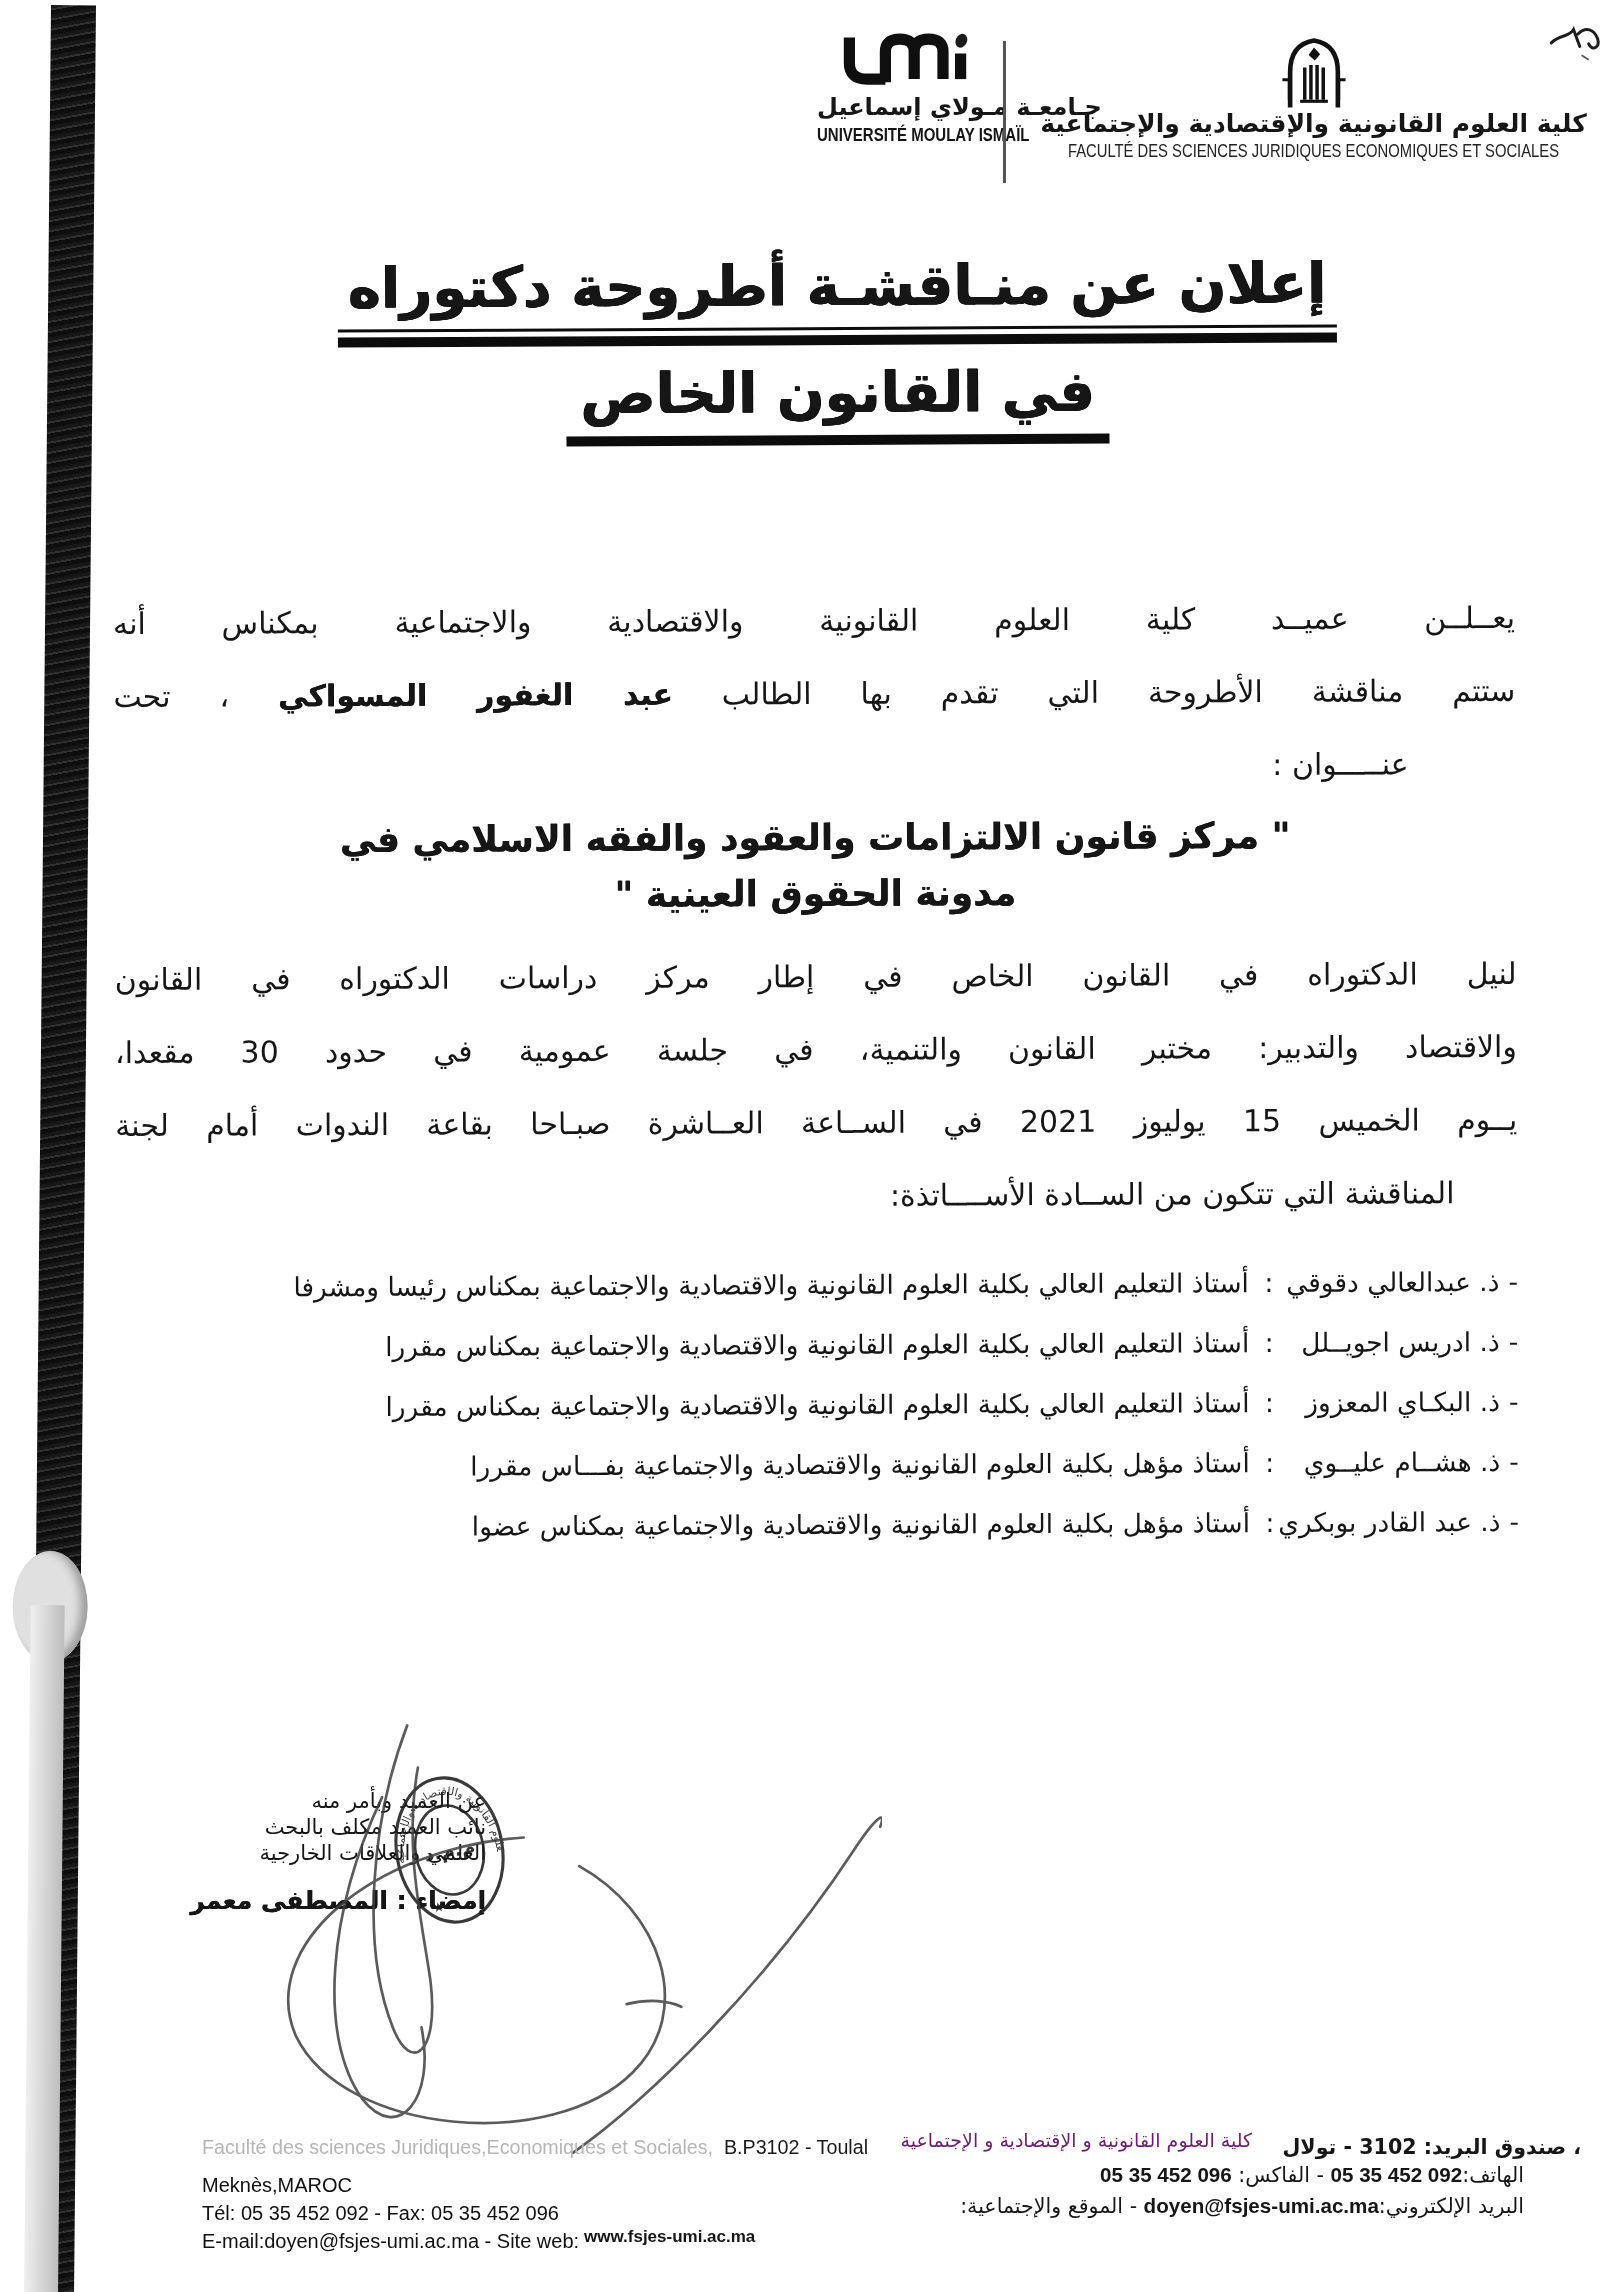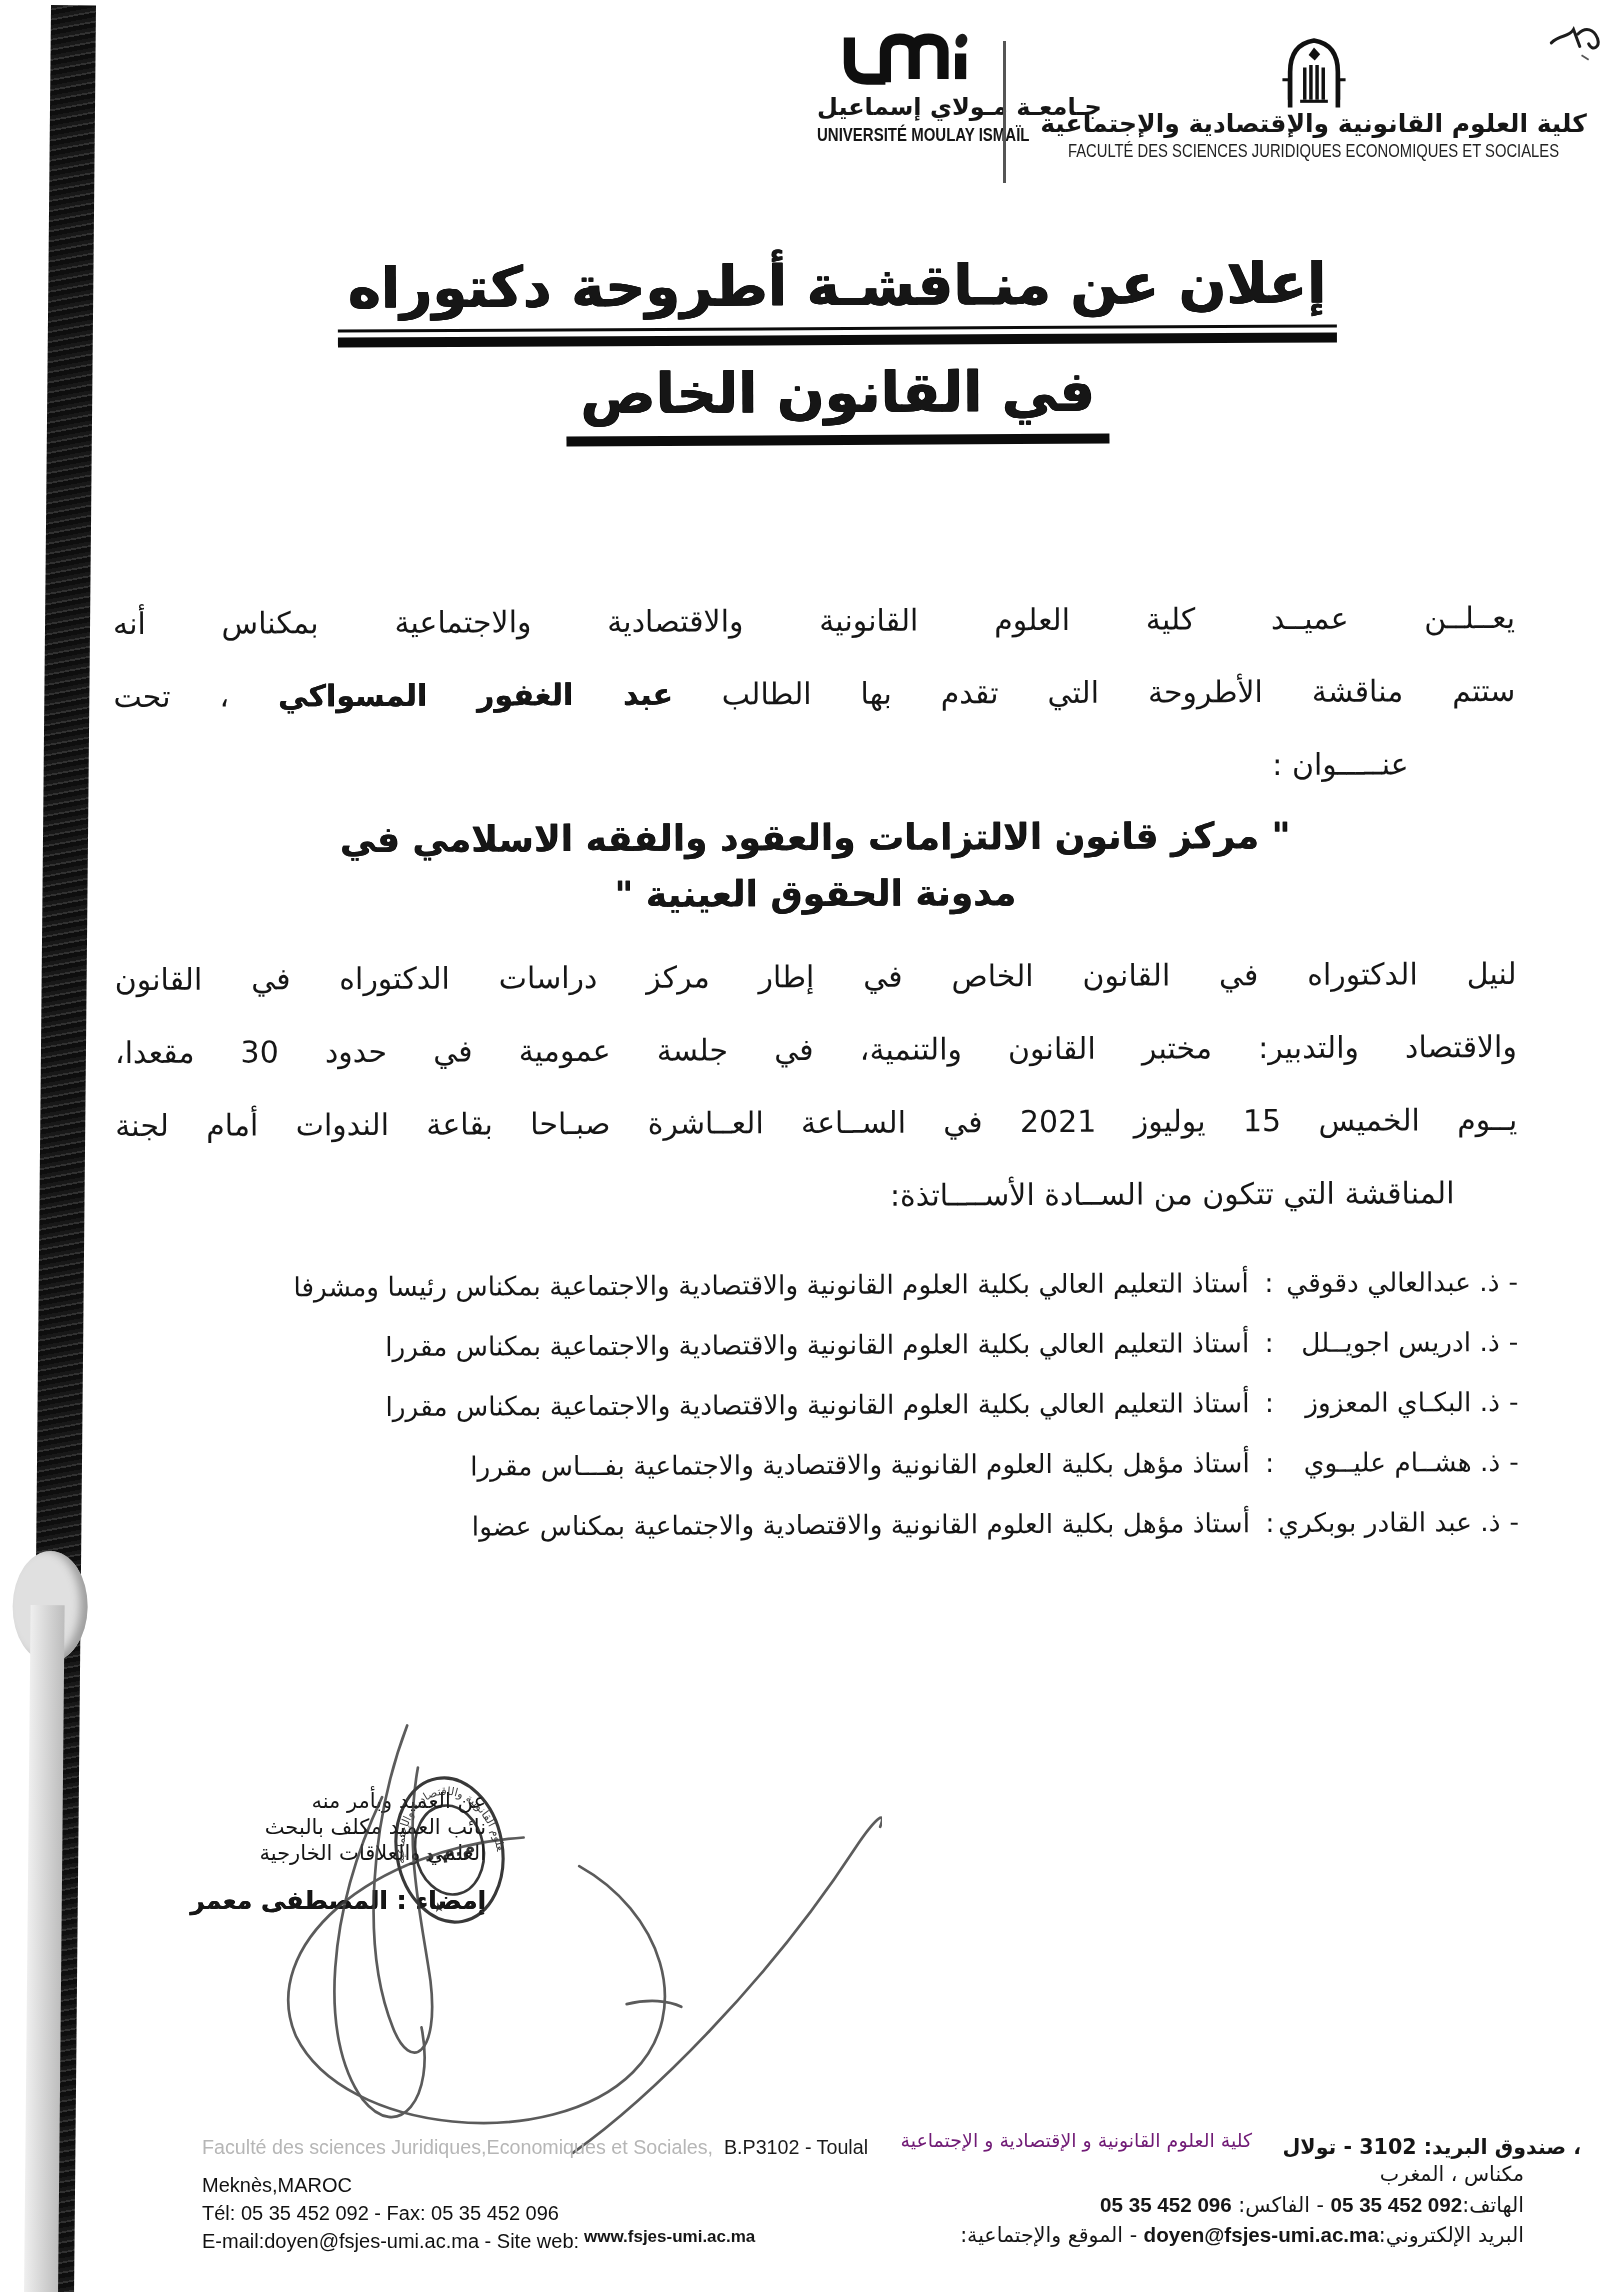--- a/index.html
+++ b/index.html
@@ -211,21 +211,20 @@
 
     <div class="f-left">
       <div>Meknès,MAROC</div>
       <div>Tél: 05 35 452 092 - Fax: 05 35 452 096</div>
       <div>E-mail:doyen@fsjes-umi.ac.ma - Site web:</div>
     </div>
 
     <div class="f-www">www.fsjes-umi.ac.ma</div>
 
     <div class="f-right">
-      <div>مكناس ، المغرب</div>
       <div>
         <span>الهاتف:</span><span class="ltr">05 35 452 092</span>
         <span>- الفاكس:</span>
         <span class="ltr">05 35 452 096</span>
       </div>
       <div>
         <span>البريد الإلكتروني:</span><span class="ltr">doyen@fsjes-umi.ac.ma</span>
         <span>- الموقع والإجتماعية:</span>
       </div>
     </div>

